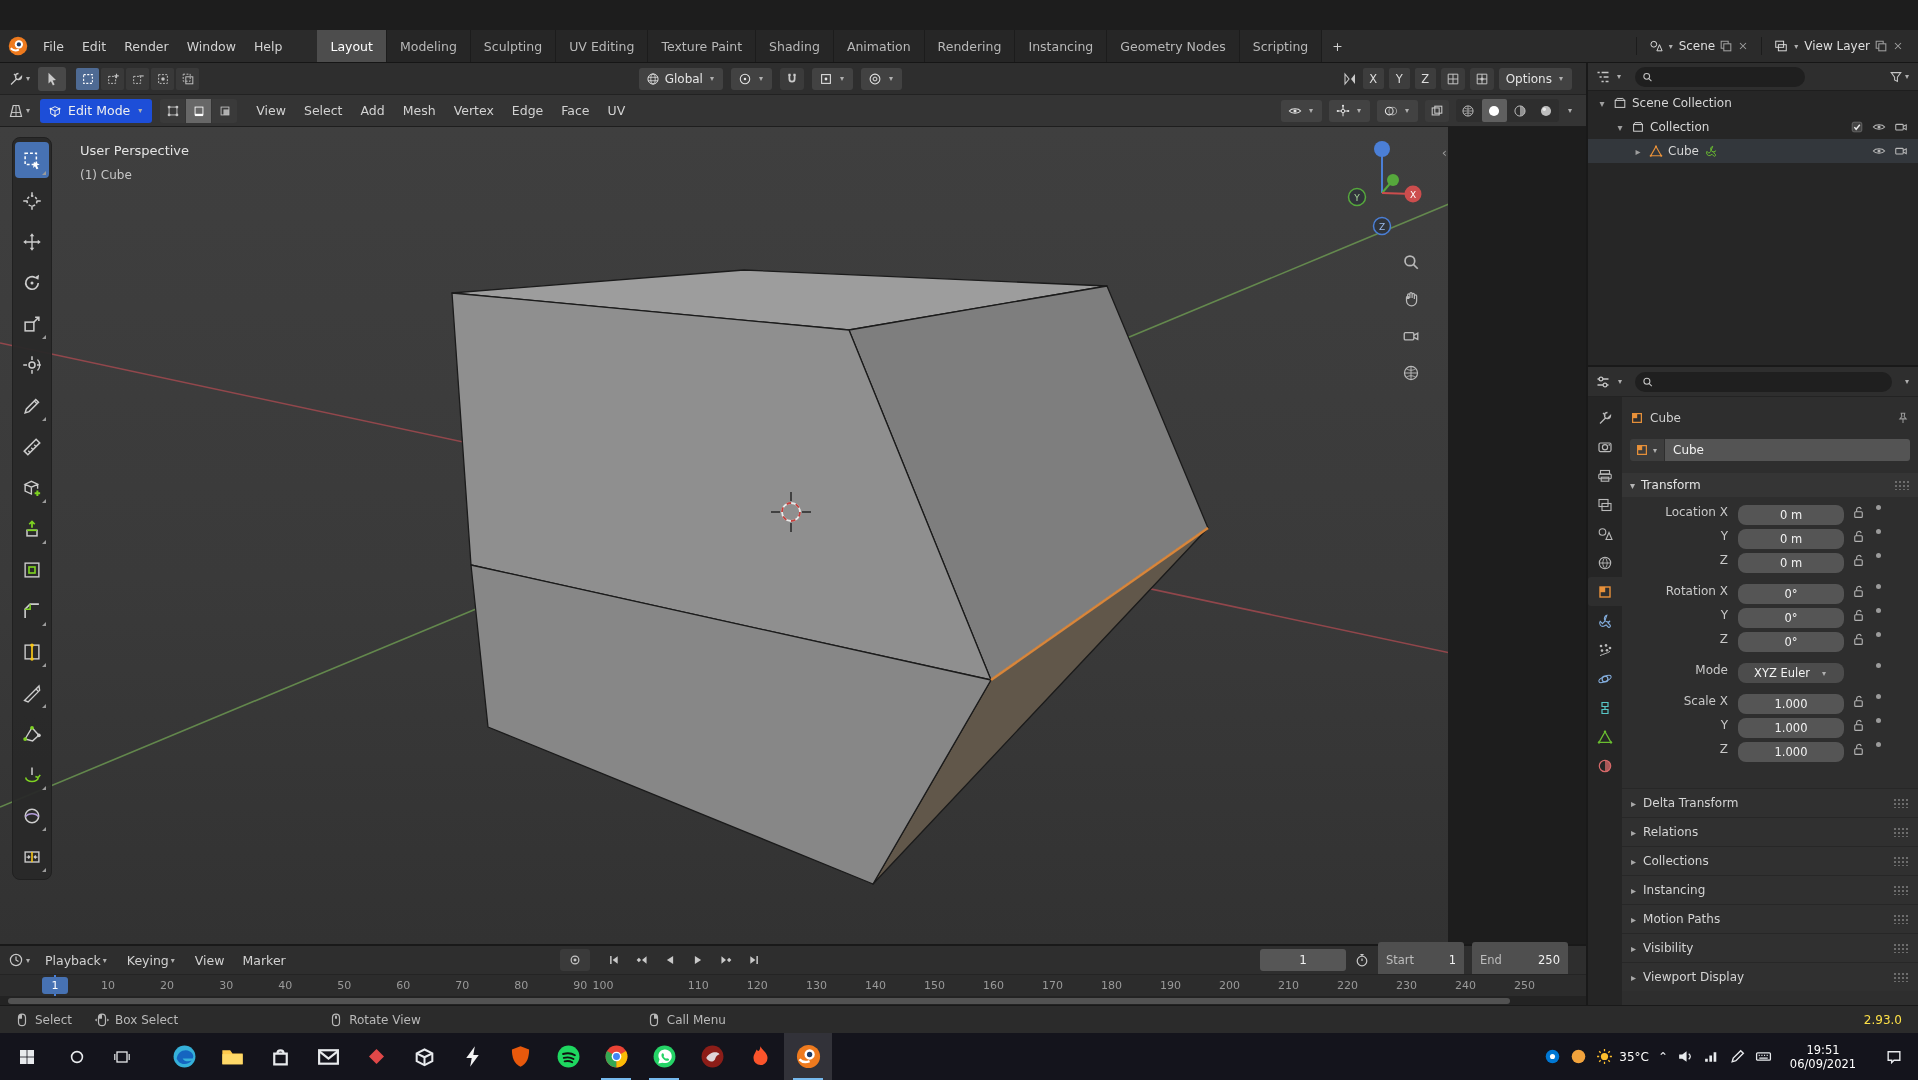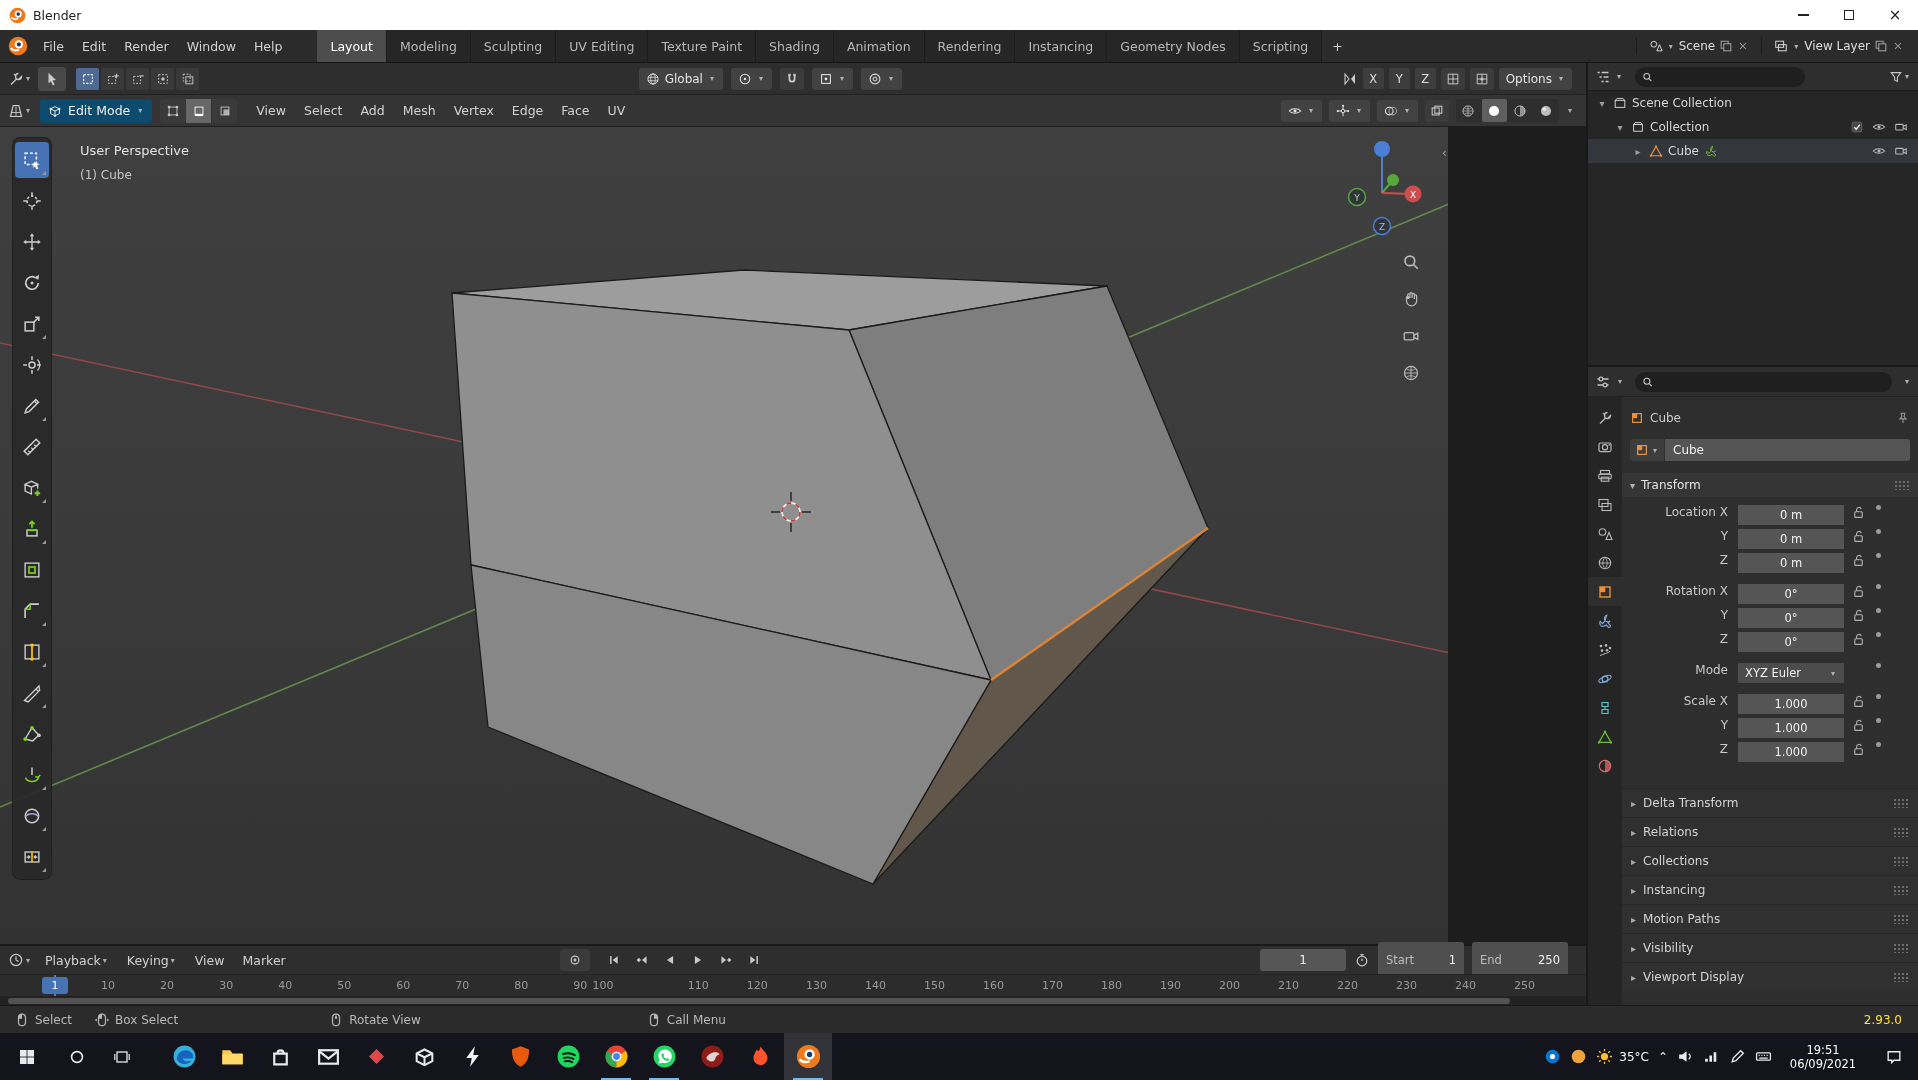--- a/index.html
+++ b/index.html
@@ -45,21 +45,21 @@
 .toolsettings{position:absolute;left:0;top:63px;width:1586px;height:32px;background:#2e2e2e;border-bottom:1px solid #222;display:flex;align-items:center;padding:0 8px;color:#c9c9c9}
 .tool-active-btn{width:28px;height:24px;background:#484848;margin-left:6px}
 .selmode-group{display:flex;gap:2px;margin-left:10px}
 .sm{width:23px;height:22px;display:flex;align-items:center;justify-content:center;background:#393939;border-radius:2px;color:#c2c2c2}
 .sm.active{background:#4e6a93;color:#fff}
 .mid-cluster{display:flex;align-items:center;gap:8px;margin-left:auto}
 .right-cluster{display:flex;align-items:center;gap:5px;margin-left:auto;margin-right:6px}
 .axis-btn{width:21px;height:21px;border-radius:2px;background:#3d3d3d;color:#dcdcdc;display:flex;align-items:center;justify-content:center;font-size:11.5px}
 
 .vp-header{position:absolute;left:0;top:95px;width:1586px;height:32px;background:#343434;border-bottom:1px solid #1e1e1e;display:flex;align-items:center;padding:0 8px;color:#c9c9c9}
-.mode-dd{display:flex;align-items:center;gap:6px;background:#0c4a6e;border-radius:3px;height:24px;padding:0 8px;margin:0 8px;font-size:12.5px;color:#efefef}
+.mode-dd{display:flex;align-items:center;gap:6px;background:#1d4ed8;border-radius:3px;height:24px;padding:0 8px;margin:0 8px;font-size:12.5px;color:#efefef}
 .vselgrp{display:flex;gap:1px;margin-right:10px}
 .vsel{width:25px;height:24px;display:flex;align-items:center;justify-content:center;background:#3a3a3a;color:#c5c5c5}
 .vsel:first-child{border-radius:3px 0 0 3px}.vsel:last-child{border-radius:0 3px 3px 0}
 .vsel.active{background:#676767;color:#fff}
 .vp-menus{display:flex;height:100%;align-items:center}
 .vp-right{margin-left:auto;display:flex;align-items:center;gap:7px;margin-right:4px}
 .shadegrp{display:flex;gap:1px;background:#2e2e2e;border-radius:3px}
 .shade{width:25px;height:23px;display:flex;align-items:center;justify-content:center;color:#bdbdbd}
 .shade.active{background:#5f5f5f;border-radius:2px;color:#fff}
 
@@ -105,22 +105,22 @@
 .crumb .pin{margin-left:auto;color:#9a9a9a}
 .name-row{height:26px;display:flex;align-items:center;margin:6px 8px 0 8px}
 .name-dd{width:34px;height:22px;background:#3d3d3d;border-radius:3px 0 0 3px;display:flex;align-items:center;justify-content:center;gap:2px}
 .name-field{flex:1;height:22px;background:#545454;border-radius:0 3px 3px 0;margin-left:1px;display:flex;align-items:center;padding:0 8px;color:#f0f0f0}
 .panel-hd{height:24px;display:flex;align-items:center;gap:6px;background:#353535;margin-top:10px;padding:0 8px;color:#e4e4e4;font-size:12px}
 .panel-hd .dis{color:#b5b5b5;font-size:10px}
 .trows{padding:8px 0 0 0}
 .trow{display:flex;height:22px;margin-bottom:2px;padding-left:4px}
 .trow.mt8{margin-top:9px}
 .trow .lbl{width:112px;text-align:right;padding-right:10px;color:#c9c9c9;font-size:12px;flex:none}
-.trow .val{width:106px;height:20px;background:#555555;border-radius:0;color:#f2f2f2;font-size:11.5px;display:flex;align-items:center;justify-content:center;flex:none}
-.trow .val.dd{justify-content:flex-start;padding:0 7px;background:#4c4c4c}
+.trow .val{width:106px;height:20px;background:#555555;border-radius:8px;color:#f2f2f2;font-size:11.5px;display:flex;align-items:center;justify-content:center;flex:none}
+.trow .val.dd{justify-content:flex-start;padding:0 16px;background:#4c4c4c}
 .trow .val.dd .car{margin-left:auto}
 .trow .lock{width:15px;height:15px;margin-left:7px;color:#b2b2b2;flex:none}
 .trow .kdot{width:5px;height:5px;border-radius:50%;background:#9b9b9b;margin-left:10px;flex:none}
 .psections{margin-top:24px}
 .psec{display:flex;align-items:center;gap:7px;height:29px;border-top:1px solid #272727;padding:0 9px;color:#d4d4d4;font-size:12px;background:#303030}
 .psec .dis{color:#a9a9a9;font-size:10px}
 
 
 .tl-header{position:absolute;left:0;top:944px;width:1586px;height:30px;background:#2e2e2e;border-top:2px solid #191919;display:flex;align-items:center;padding:0 8px;color:#c9c9c9}
 .tl-menus{display:flex;height:100%;align-items:center;margin-left:4px}
@@ -164,42 +164,20 @@
 .weather{display:flex;align-items:center;gap:6px;color:#fff;font-size:12px}
 .chev{font-size:12px;color:#e8eaed}
 .clock{width:84px;text-align:center;color:#fff;font-size:11.5px;line-height:14px}
 .notif{width:40px;display:flex;align-items:center;justify-content:center}
 </style>
 </head>
 <body>
 
 <div class="app">
 
-  <div class="titlebar">
-    <span class="tb-logo" data-icon="blender">
-        <svg viewBox="0 0 16 16">
-          <circle cx="8" cy="8" r="7.4" fill="#ee7a1e"></circle>
-          <circle cx="8.7" cy="6.7" r="3.3" fill="#fff"></circle>
-          <circle cx="8.7" cy="6.7" r="1.7" fill="#1b3a66"></circle>
-          <path d="M2.2 9.8 Q5 12.6 8.7 10.9" stroke="#fff" stroke-width="1.6" fill="none"></path>
-        </svg>
-      </span>
-    <span class="tb-title">Blender</span>
-    <div class="win-controls">
-      <div class="wc">
-          <span class="wc-min"></span>
-        </div>
-      <div class="wc">
-          <span class="wc-max"></span>
-        </div>
-      <div class="wc">
-          <span class="wc-x">×</span>
-        </div>
-    </div>
-  </div>
 
   <div class="topbar">
     <span class="logo-btn" data-icon="blender">
         <svg viewBox="0 0 16 16">
           <circle cx="8" cy="8" r="7.4" fill="#ee7a1e"></circle>
           <circle cx="8.7" cy="6.7" r="3.3" fill="#fff"></circle>
           <circle cx="8.7" cy="6.7" r="1.7" fill="#1b3a66"></circle>
           <path d="M2.2 9.8 Q5 12.6 8.7 10.9" stroke="#fff" stroke-width="1.6" fill="none"></path>
         </svg>
       </span>

